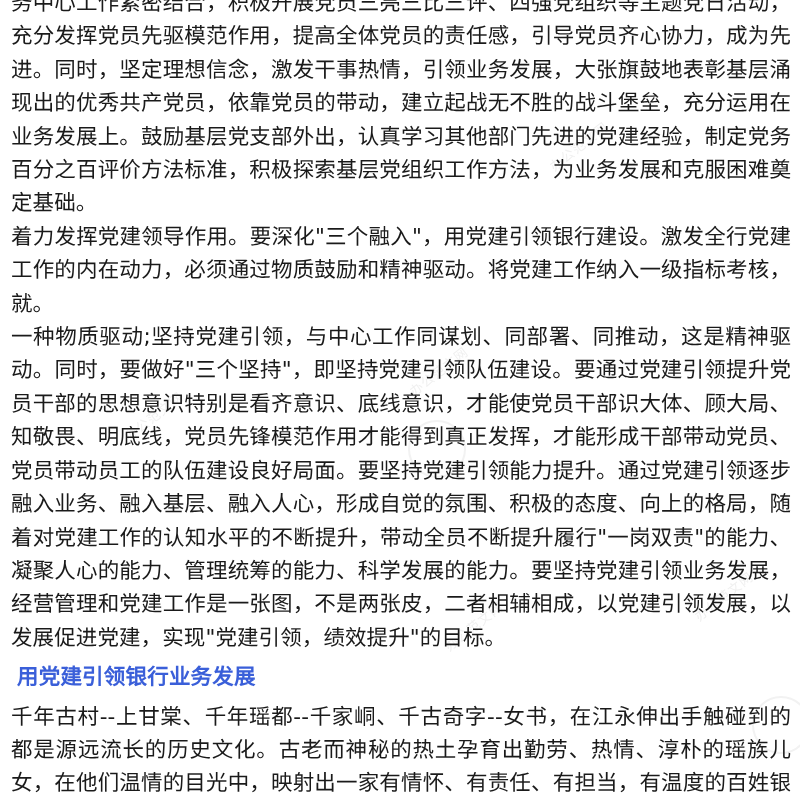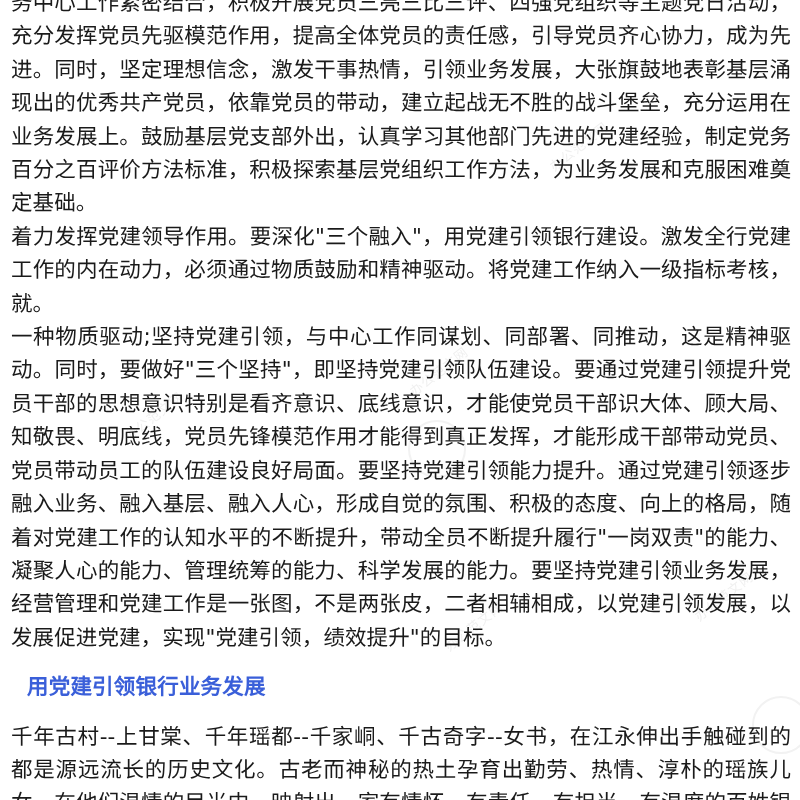--- a/index.html
+++ b/index.html
@@ -74,21 +74,21 @@
     line-height: 33.4px;
     color: #1a1a1a;
     text-align: justify;
     text-justify: inter-character;
     text-indent: 0;
     word-break: break-all;
     letter-spacing: 0.1px;
   }
 
   .heading-blue {
-    margin: 16px;
+    margin: 6px;
     font-size: 21.5px;
     line-height: 33.4px;
     color: #3a5fd9;
     font-weight: 600;
     text-align: left;
     letter-spacing: 0.2px;
   }
 </style>
 </head>
 <body>

